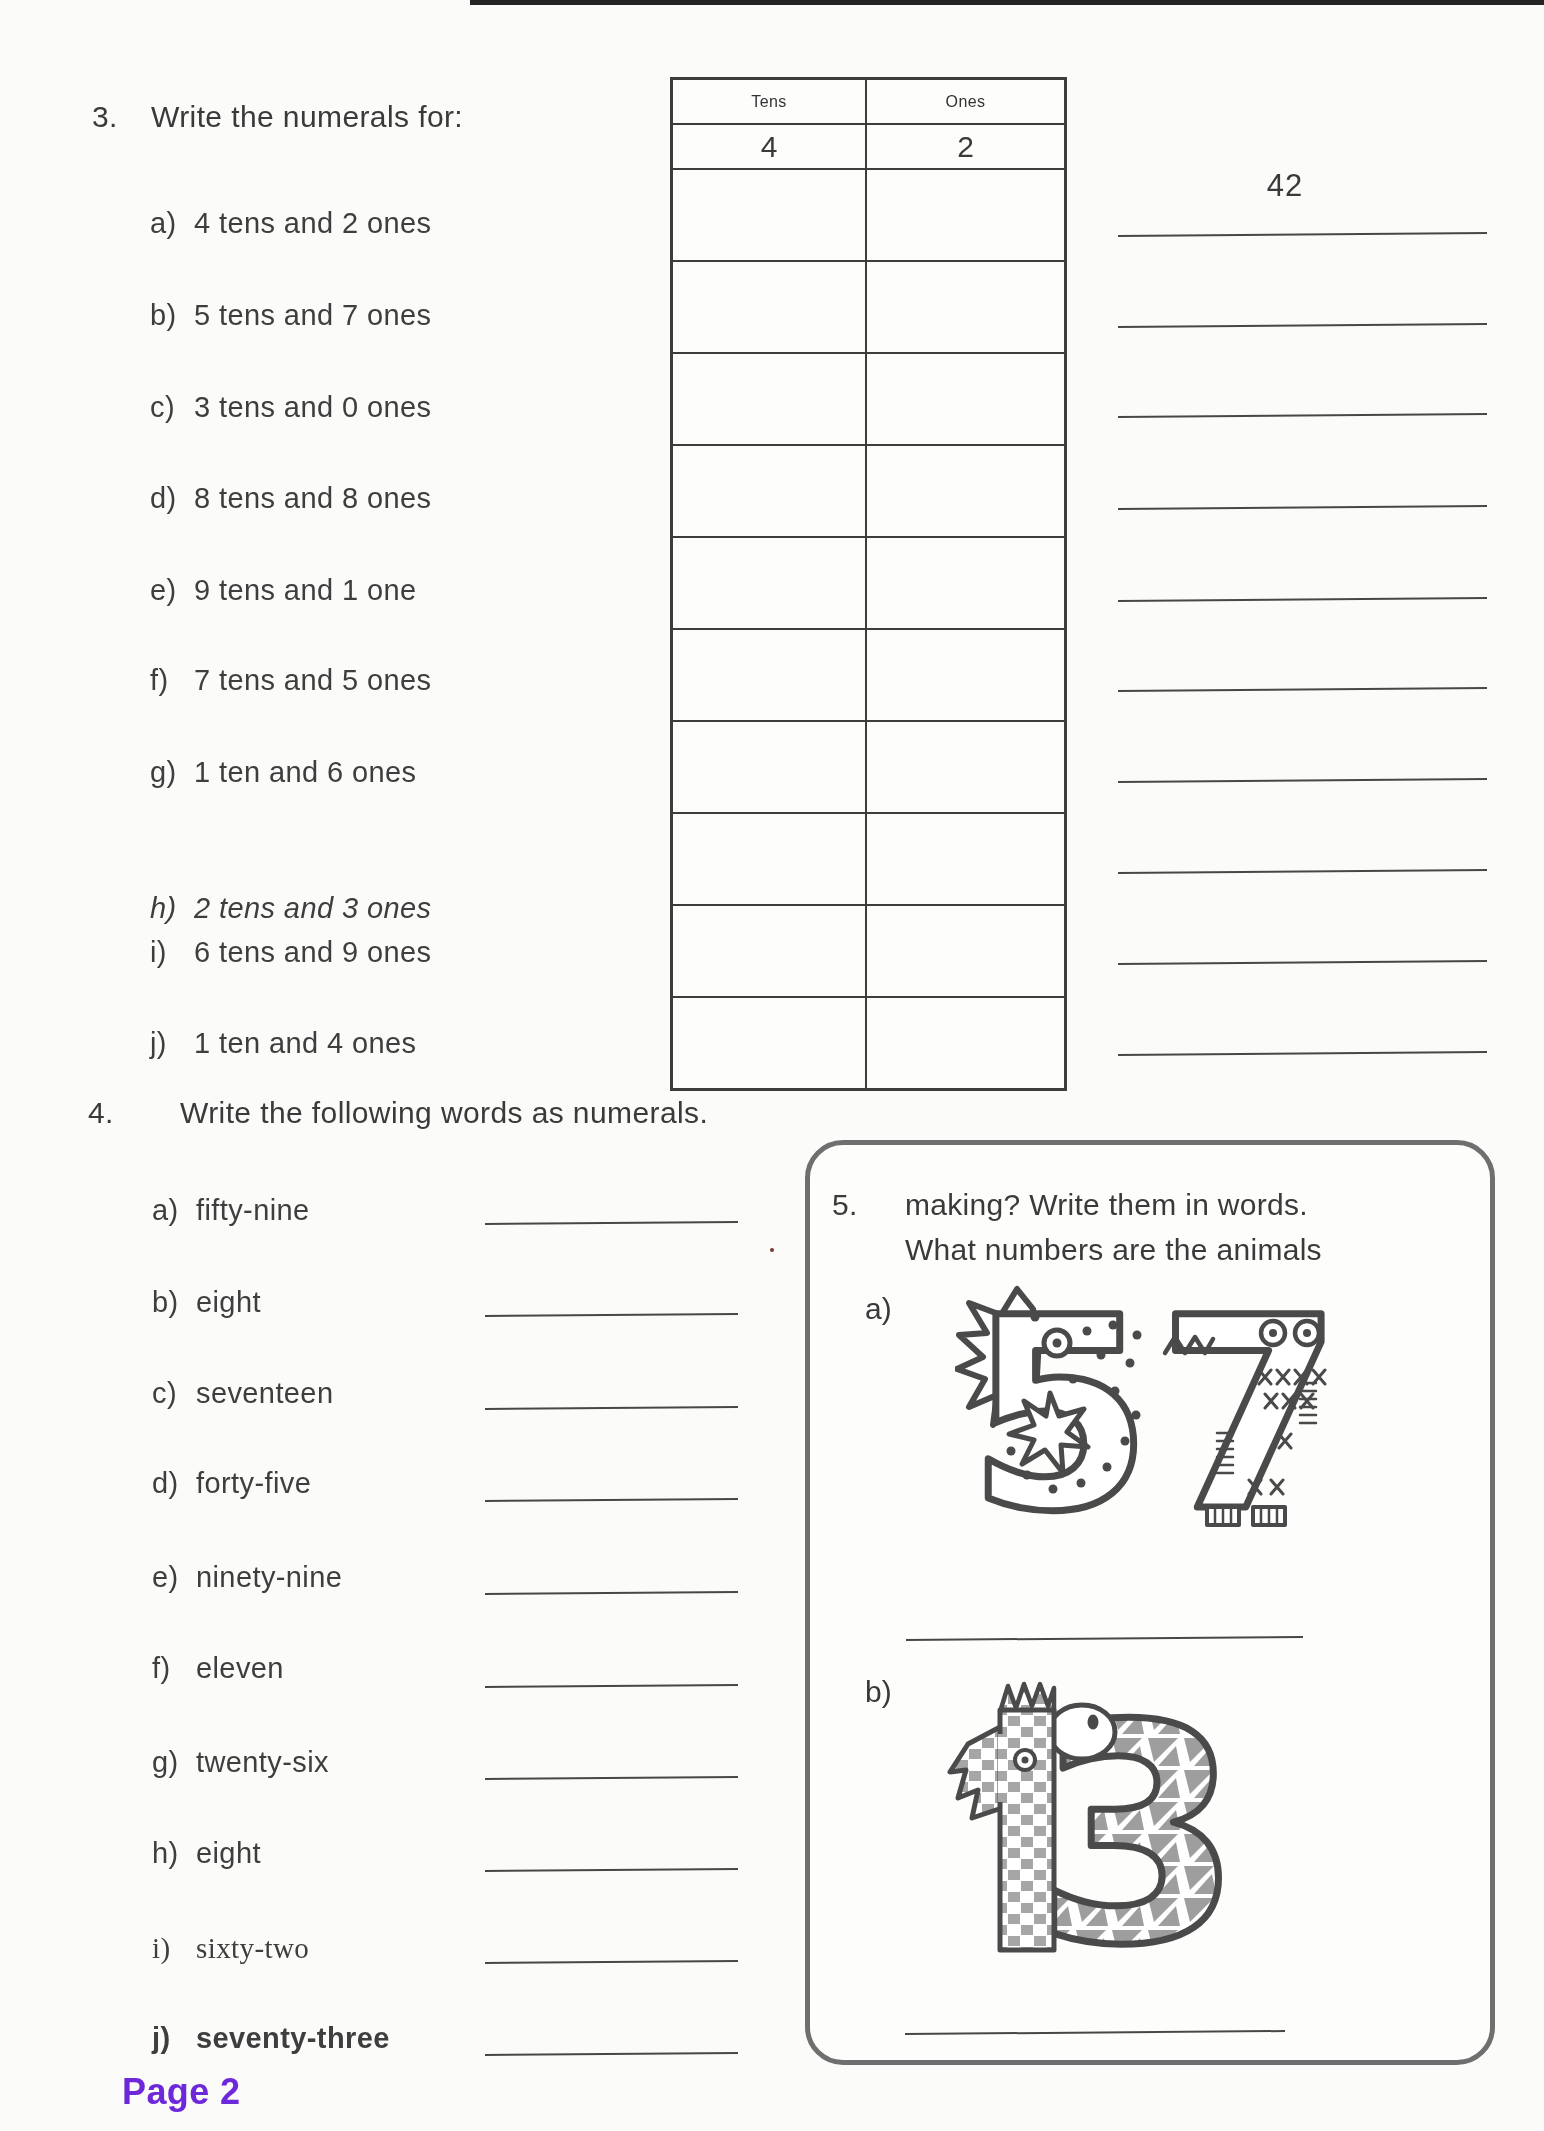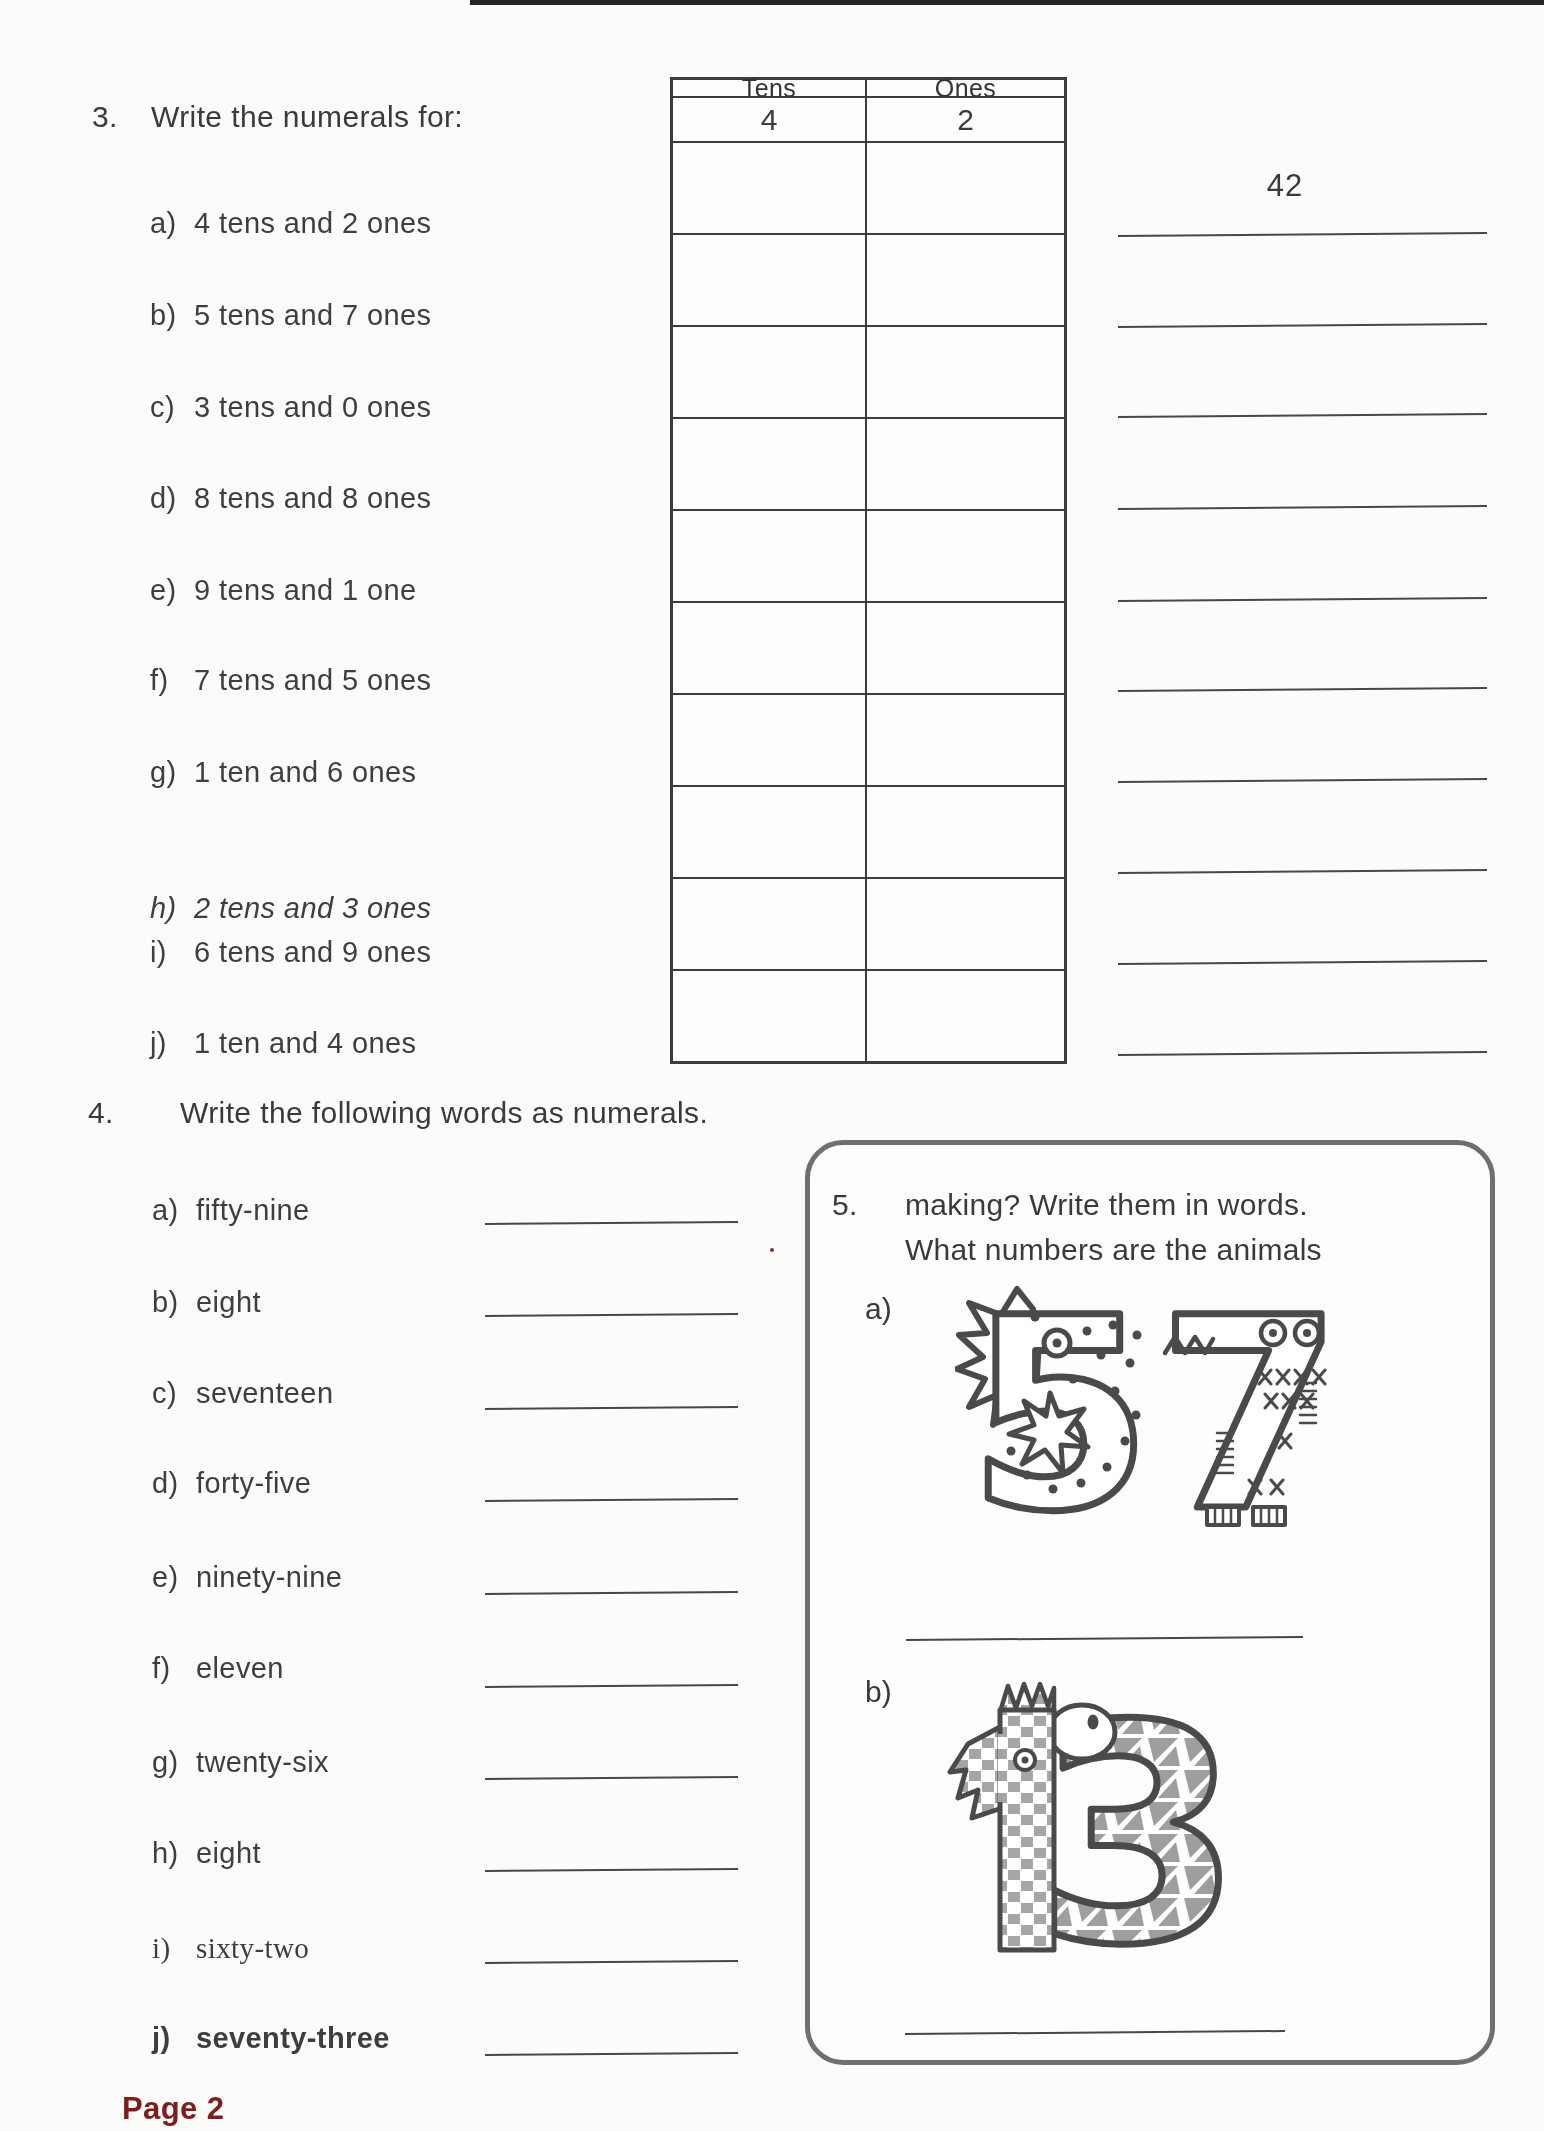--- a/index.html
+++ b/index.html
@@ -14,28 +14,28 @@
   .item .lbl{display:inline-block;width:44px;}
   .ansline{height:0;border-bottom:2.5px solid #474747;transform:rotate(-0.45deg);transform-origin:left center;}
   .example-answer{font-size:31px;text-align:center;letter-spacing:1px;color:#3a3a3a;}
   
   .pvtable{box-sizing:border-box;border:3px solid #3d3d3d;background:#fdfdfc;display:flex;flex-direction:column;}
   .trow{display:flex;box-sizing:border-box;border-top:2px solid #3d3d3d;}
   .trow.first{border-top:none;}
   .tcell{box-sizing:border-box;display:flex;align-items:center;justify-content:center;}
   .tc1{width:192px;}
   .tc2{flex:1;border-left:2.5px solid #3d3d3d;}
-  .thead{height:16px;font-size:25px;letter-spacing:.4px;color:#333;}
+  .thead{height:43px;font-size:16px;letter-spacing:.4px;color:#333;}
   .texample{height:45px;font-size:30px;color:#3a3a3a;}
   .tempty{height:92px;}
   
   .q5box{box-sizing:border-box;border:5px solid #6f6f6f;border-radius:38px;background:#fdfdfc;}
   .q5prompt{font-size:30px;line-height:45px;letter-spacing:.3px;color:#3a3a3a;}
   .q5label{font-size:30px;color:#3a3a3a;}
-  .pagelabel{font-size:31px;font-weight:bold;letter-spacing:.4px;color:#7f1d1d;margin-top:20px;}
+  .pagelabel{font-size:36px;font-weight:bold;letter-spacing:.4px;color:#6d28d9;}
   .scanbar{background:#242424;}
   .speck{width:4px;height:4px;border-radius:50%;background:#7a3636;}
 </style>
 </head>
 <body>
 
 <div class="page">
 
   <div class="abs scanbar" style="left:470px;top:0;width:1074px;height:5px;"></div>
   <div class="abs speck" style="left:770px;top:1248px;"></div>

